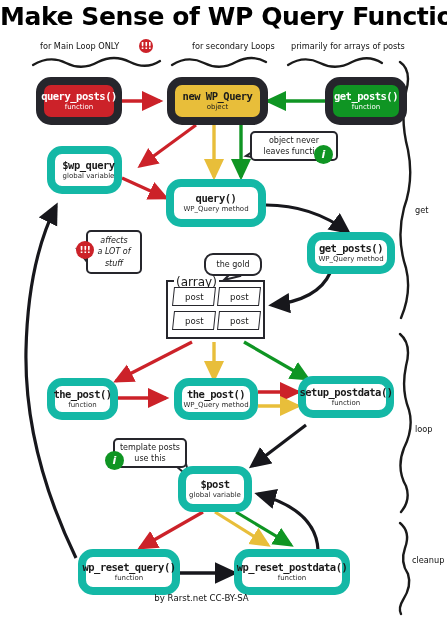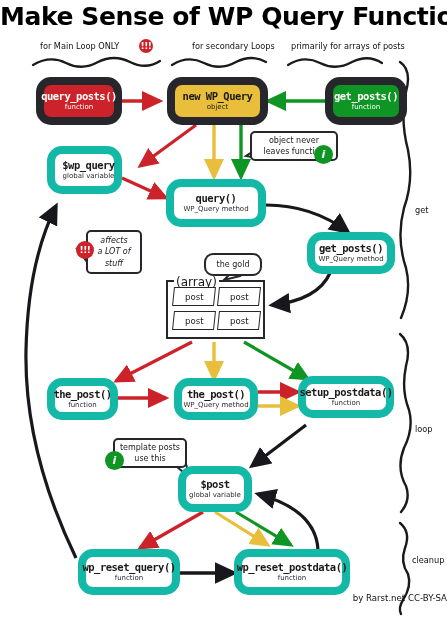--- a/index.html
+++ b/index.html
@@ -34,21 +34,21 @@
   .post span{transform:skewX(6deg);}
   .bubble{position:absolute;box-sizing:border-box;border:2px solid #26262c;
           border-radius:5px;background:#fff;display:flex;flex-direction:column;
           align-items:center;justify-content:center;font-size:8px;line-height:1.38;
           text-align:center;padding:2px 3px;}
   .badge{position:absolute;border-radius:50%;display:flex;align-items:center;
          justify-content:center;color:#fff;font-weight:bold;
          font-family:"DejaVu Sans",sans-serif;}
   .badge.warn{background:#cc2229;font-size:9px;letter-spacing:-0.5px;}
   .badge.info{background:#0f9523;font-size:11px;font-style:italic;}
-  #footer{position:absolute;left:0;top:593px;width:447px;text-align:right;
+  #footer{position:absolute;left:0;top:593px;width:403px;text-align:center;
           font-size:8.6px;color:#111;}
 </style>
 </head>
 <body>
 
 <div id="canvas">
 
   <div id="title">Make Sense of WP Query Functions</div>
 
   <div class="grp-label" style="left:40px;top:41px;">for Main Loop ONLY</div>

